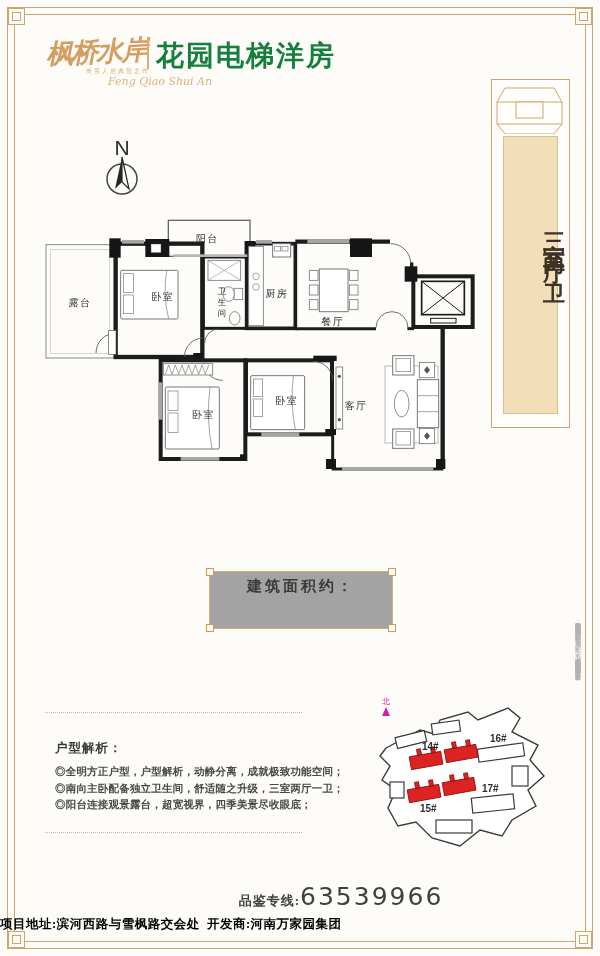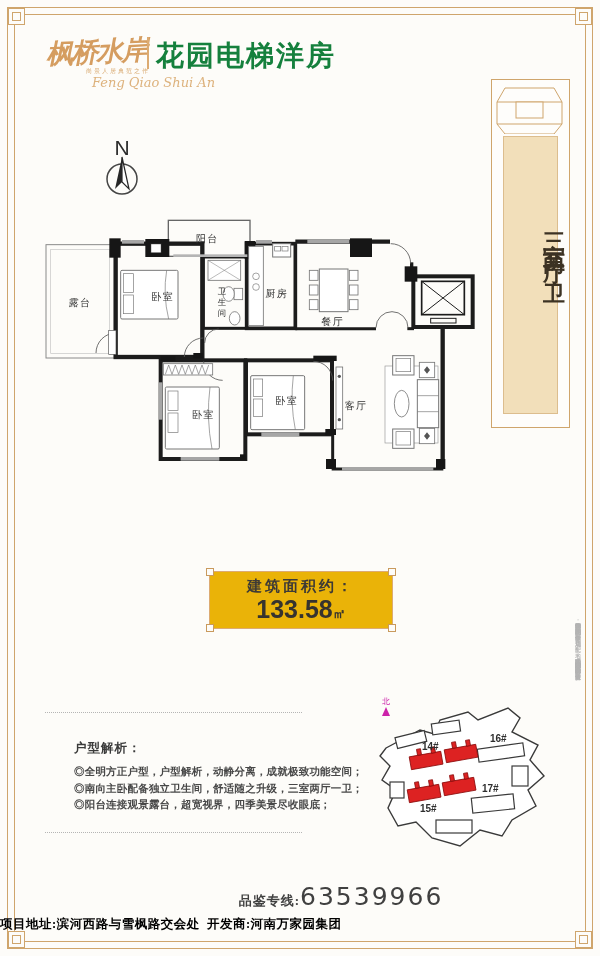--- a/index.html
+++ b/index.html
@@ -10,46 +10,46 @@
   .frame-inner{position:absolute;inset:14px;border:1px solid #cfa56c;pointer-events:none;}
   .corner{position:absolute;width:15px;height:15px;background:#fdfcf9;border:1px solid #cfa56c;}
   .corner::after{content:"";position:absolute;inset:3px;border:1px solid #cfa56c;}
   .corner.tl{left:8px;top:8px;} .corner.tr{right:8px;top:8px;}
   .corner.bl{left:8px;bottom:8px;} .corner.br{right:8px;bottom:8px;}
   
   .logo-script{position:absolute;left:46px;top:34px;font-family:"DejaVu Serif",serif;
         font-style:italic;font-weight:700;font-size:27px;color:#d59d60;letter-spacing:-2px;
         transform:rotate(-3deg);white-space:nowrap;}
   .logo-sub{position:absolute;left:86px;top:67px;font-size:6px;color:#d9aa71;letter-spacing:2px;white-space:nowrap;}
-  .logo-sub-en{position:absolute;left:92px;top:75px;font-size:13px;color:#ddb27d;font-style:italic;
+  .logo-sub-en{position:absolute;left:108px;top:75px;font-size:11px;color:#ddb27d;font-style:italic;
         font-family:"DejaVu Serif",serif;white-space:nowrap;}
   .logo-divider{position:absolute;left:147px;top:37px;width:2px;height:32px;background:#dcab72;}
   .main-title{position:absolute;left:156px;top:37px;font-size:28px;font-weight:800;color:#15803d;
         letter-spacing:2px;white-space:nowrap;}
   
   .scroll-outer{position:absolute;left:491px;top:79px;width:77px;height:347px;border:1px solid #cfa56c;background:#fefdfb;}
   .scroll-body{position:absolute;left:11px;top:56px;width:53px;height:276px;background:#f2dfba;border:1px solid #dcbd8e;}
   .scroll-text{position:absolute;left:0;top:56px;width:100%;height:220px;
         writing-mode:vertical-rl;text-orientation:upright;font-size:22px;font-weight:700;
         color:#3c3223;letter-spacing:10px;font-family:"Liberation Serif",serif;
         display:flex;justify-content:center;}
   
   .area-box{position:absolute;left:209px;top:571px;width:182px;height:56px;border:1.5px solid #dcab72;
-        background:#eab308;text-align:center;}
+        background:#a3a3a3;text-align:center;}
   .area-dot{position:absolute;width:6px;height:6px;background:#fdfcf9;border:1px solid #c99a5e;}
   .area-dot.d1{left:-4px;top:-4px;} .area-dot.d2{right:-4px;top:-4px;}
   .area-dot.d3{left:-4px;bottom:-4px;} .area-dot.d4{right:-4px;bottom:-4px;}
   .area-label{margin-top:5px;font-size:15px;font-weight:800;color:#3d3a36;letter-spacing:3px;}
   .area-value{font-size:25px;font-weight:800;color:#36332f;line-height:26px;}
   .area-unit{font-size:13px;font-weight:700;}
   
   .dotted{position:absolute;left:45px;width:257px;border-top:1.5px dotted #b5b5b5;}
   .dotted.top{top:712px;} .dotted.bottom{top:832px;}
   
-  .analysis{position:absolute;left:55px;top:740px;width:330px;margin-left:19px;}
+  .analysis{position:absolute;left:55px;top:740px;width:330px;}
   .analysis-title{font-size:12.5px;font-weight:800;color:#3a3a3a;margin-bottom:6px;letter-spacing:1px;}
   .analysis-item{font-size:10.5px;font-weight:600;color:#474747;line-height:16.5px;white-space:nowrap;letter-spacing:0.2px;}
   
   .hotline{position:absolute;left:0;top:882px;width:100%;text-align:center;color:#404040;padding-left:41px;}
   .hotline-label{font-size:13px;font-weight:700;font-family:"Liberation Serif",serif;letter-spacing:1px;}
   .hotline-number{font-size:25px;font-weight:500;letter-spacing:2px;font-family:"DejaVu Sans",sans-serif;}
   .address{position:absolute;left:0;top:916px;width:100%;text-align:left;font-size:12.5px;font-weight:700;
         color:#000000;font-family:"Liberation Serif",serif;letter-spacing:0.5px;}
   
   .disclaimer{position:absolute;right:18px;top:618px;height:276px;display:flex;gap:3px;
@@ -242,21 +242,20 @@
       <text x="770" y="572">卧室</text>
     </g>
   </svg>
 
   <div class="area-box">
     <span class="area-dot d1"></span>
     <span class="area-dot d2"></span>
     <span class="area-dot d3"></span>
     <span class="area-dot d4"></span>
     <div class="area-label">建筑面积约：</div>
-    <div class="area-value"><span>133.58</span><span class="area-unit">㎡</span></div>
   </div>
 
   <div class="dotted top"></div>
   <div class="dotted bottom"></div>
 
   <div class="analysis">
     <div class="analysis-title">户型解析：</div>
     <div class="analysis-item">◎全明方正户型，户型解析，动静分离，成就极致功能空间；</div>
     <div class="analysis-item">◎南向主卧配备独立卫生间，舒适随之升级，三室两厅一卫；</div>
     <div class="analysis-item">◎阳台连接观景露台，超宽视界，四季美景尽收眼底；</div>

